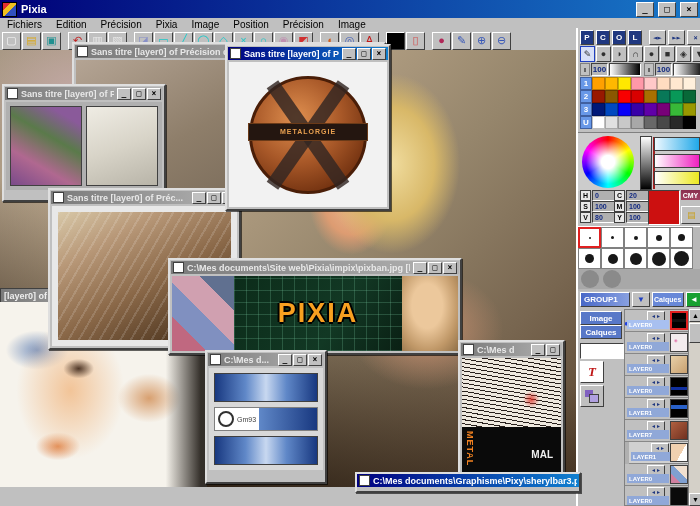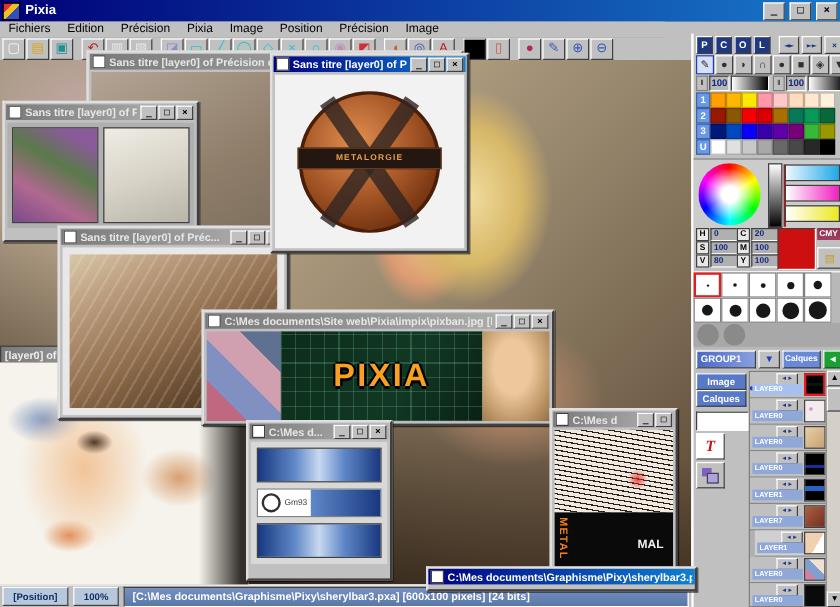--- a/index.html
+++ b/index.html
@@ -597,19 +597,14 @@
           </div>
         </div>
       <div id="lscroll">
         <div class="sarrow" style="top:0;">▲</div>
         <div id="sthumb"></div>
         <div class="sarrow" style="bottom:0;">▼</div>
       </div>
     </div>
   </div>
 
-  <div id="statusbar">
-    <div class="stbtn">[Position]</div>
-    <div class="stbtn">100%</div>
-    <div id="stinfo">[C:\Mes documents\Graphisme\Pixy\sherylbar3.pxa] [600x100 pixels] [24 bits]</div>
-  </div>
 
 </div>
 
 </body></html>

